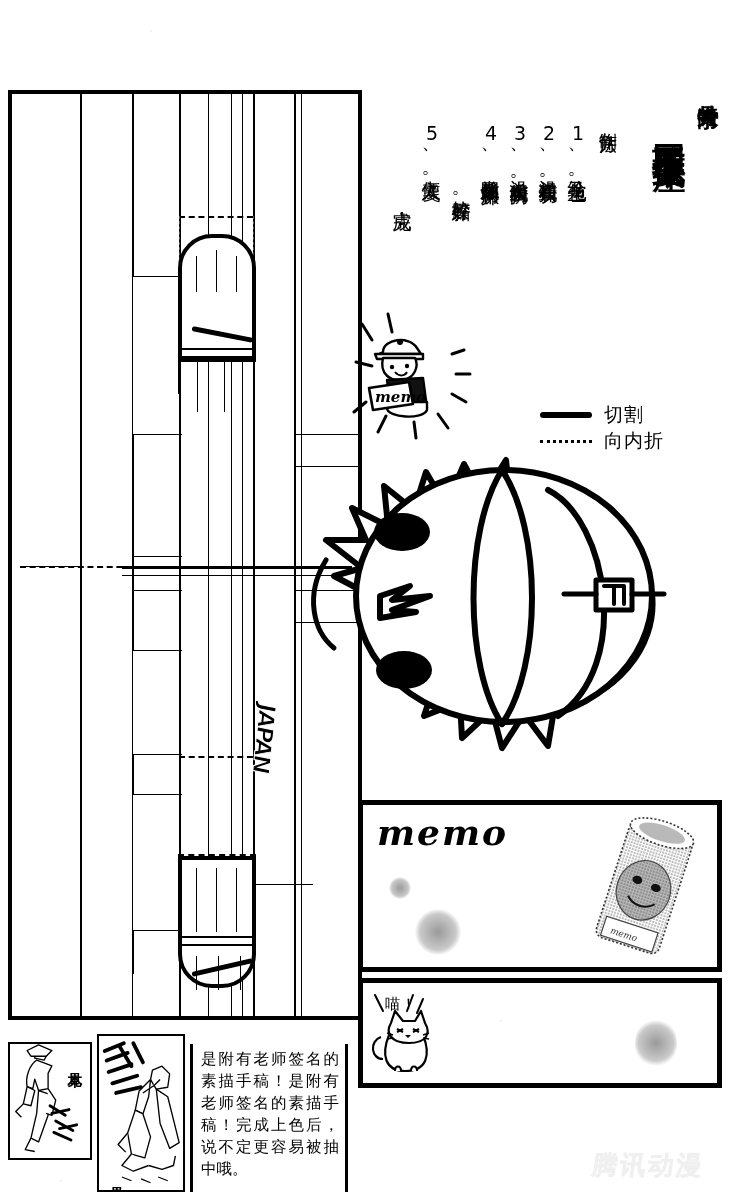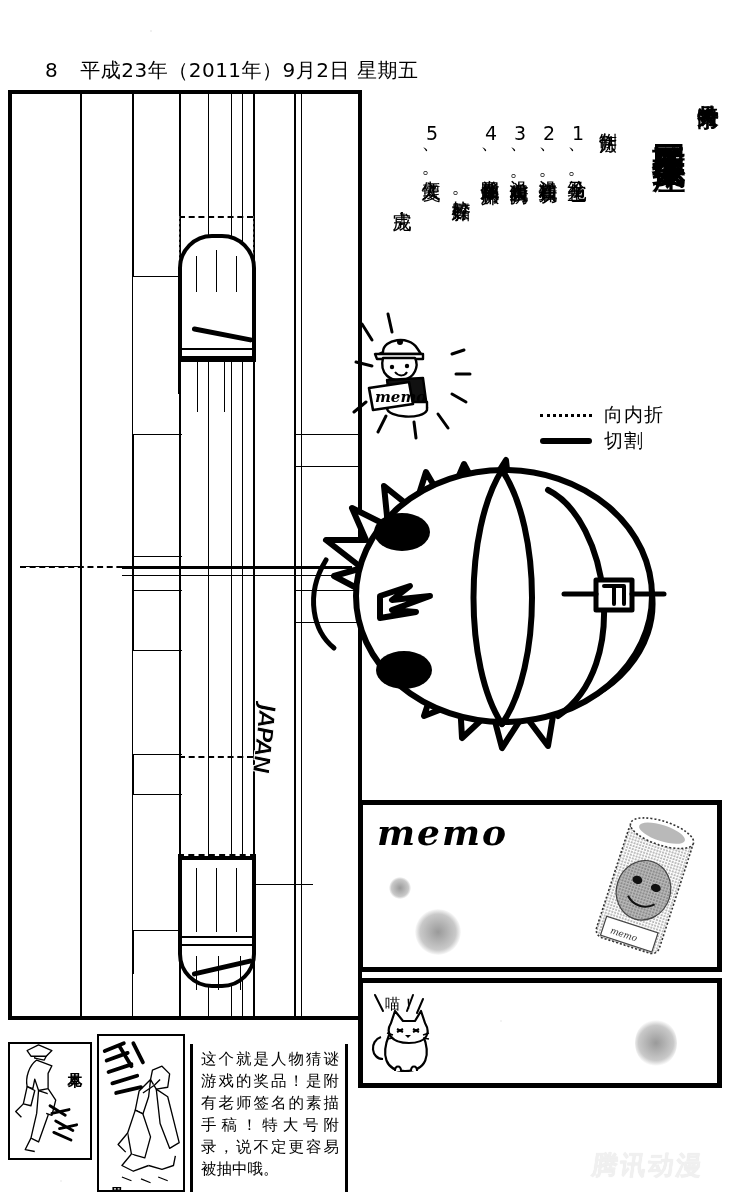--- a/index.html
+++ b/index.html
@@ -129,23 +129,20 @@
     color:#f0f0f0;letter-spacing:2px;transform:skewX(-8deg);
     text-shadow:0 0 1px #e4e4e4;
   }
   .spec{position:absolute;border-radius:50%;background:#d8d8d8;}
 </style>
 </head>
 <body>
 
 <div class="page">
 
-  <div class="header">
-    <span class="pageno">8</span><span>平成23年（2011年）9月2日 星期五</span>
-  </div>
 
   <div class="template">
     <div class="tpl-inner">
 
       <div class="vline" style="left:68px;"></div>
       <div class="vline" style="left:167px;"></div>
       <div class="vline" style="left:241px;"></div>
       <div class="vline" style="left:282px;"></div>
       <div class="vthin" style="left:120px;top:0;height:930px;"></div>
       <div class="vthin" style="left:196px;top:0;height:930px;"></div>
@@ -222,26 +219,26 @@
   <div class="vtext step s1">1、给龙马上色。</div>
   <div class="vtext step s2">2、沿着粗线切开。</div>
   <div class="vtext step s3">3、沿着虚线向内折。</div>
   <div class="vtext step s4">4、卷成圆形筒状并用</div>
   <div class="vtext cont4">胶棒黏好。</div>
   <div class="vtext step s5">5、夹入便笺。</div>
   <div class="vtext cont5">完成！</div>
 
   <div class="legend">
     <div class="legend-row">
+      <span class="lg-solid"></span>
+      <span class="lg-label">切割</span>
+    </div>
+    <div class="legend-row">
       <span class="lg-dash"></span>
       <span class="lg-label">向内折</span>
-    </div>
-    <div class="legend-row">
-      <span class="lg-solid"></span>
-      <span class="lg-label">切割</span>
     </div>
   </div>
 
   <svg class="burst" viewBox="0 0 120 130">
     <g stroke="#000" stroke-width="3" stroke-linecap="round" fill="none">
       <line x1="10" y1="14" x2="20" y2="30"></line>
       <line x1="36" y1="4" x2="40" y2="22"></line>
       <line x1="4" y1="52" x2="20" y2="56"></line>
       <line x1="100" y1="44" x2="112" y2="40"></line>
       <line x1="104" y1="64" x2="118" y2="64"></line>
@@ -408,21 +405,21 @@
       <g stroke="#000" stroke-width="4" fill="none" stroke-linecap="round">
         <path d="M6 14 L26 6 M8 24 L30 16 M10 36 L34 28 M14 48 L40 40 M18 58 L44 52 M22 10 L34 30 M36 6 L46 26"></path>
       </g>
       <g stroke="#000" stroke-width="1.2" fill="none">
         <path d="M24 146 L34 150 M44 148 L54 152 M62 146 L72 150"></path>
       </g>
     </svg>
     <span class="mihon" style="left:8px;bottom:14px;">見本</span>
   </div>
 
-  <div class="caption">这个就是人物猜谜游戏的奖品！是附有老师签名的素描手稿！特大号附录，说不定更容易被抽中哦。</div>
+  <div class="caption">是附有老师签名的素描手稿！是附有老师签名的素描手稿！完成上色后，说不定更容易被抽中哦。</div>
 
   <div class="watermark">腾讯动漫</div>
 
   <div class="spec" style="left:150px;top:30px;width:2px;height:2px;opacity:.5;"></div>
   <div class="spec" style="left:500px;top:1020px;width:2px;height:2px;opacity:.4;"></div>
   <div class="spec" style="left:60px;top:1180px;width:2px;height:2px;opacity:.4;"></div>
 
 </div>
 
 </body></html>

